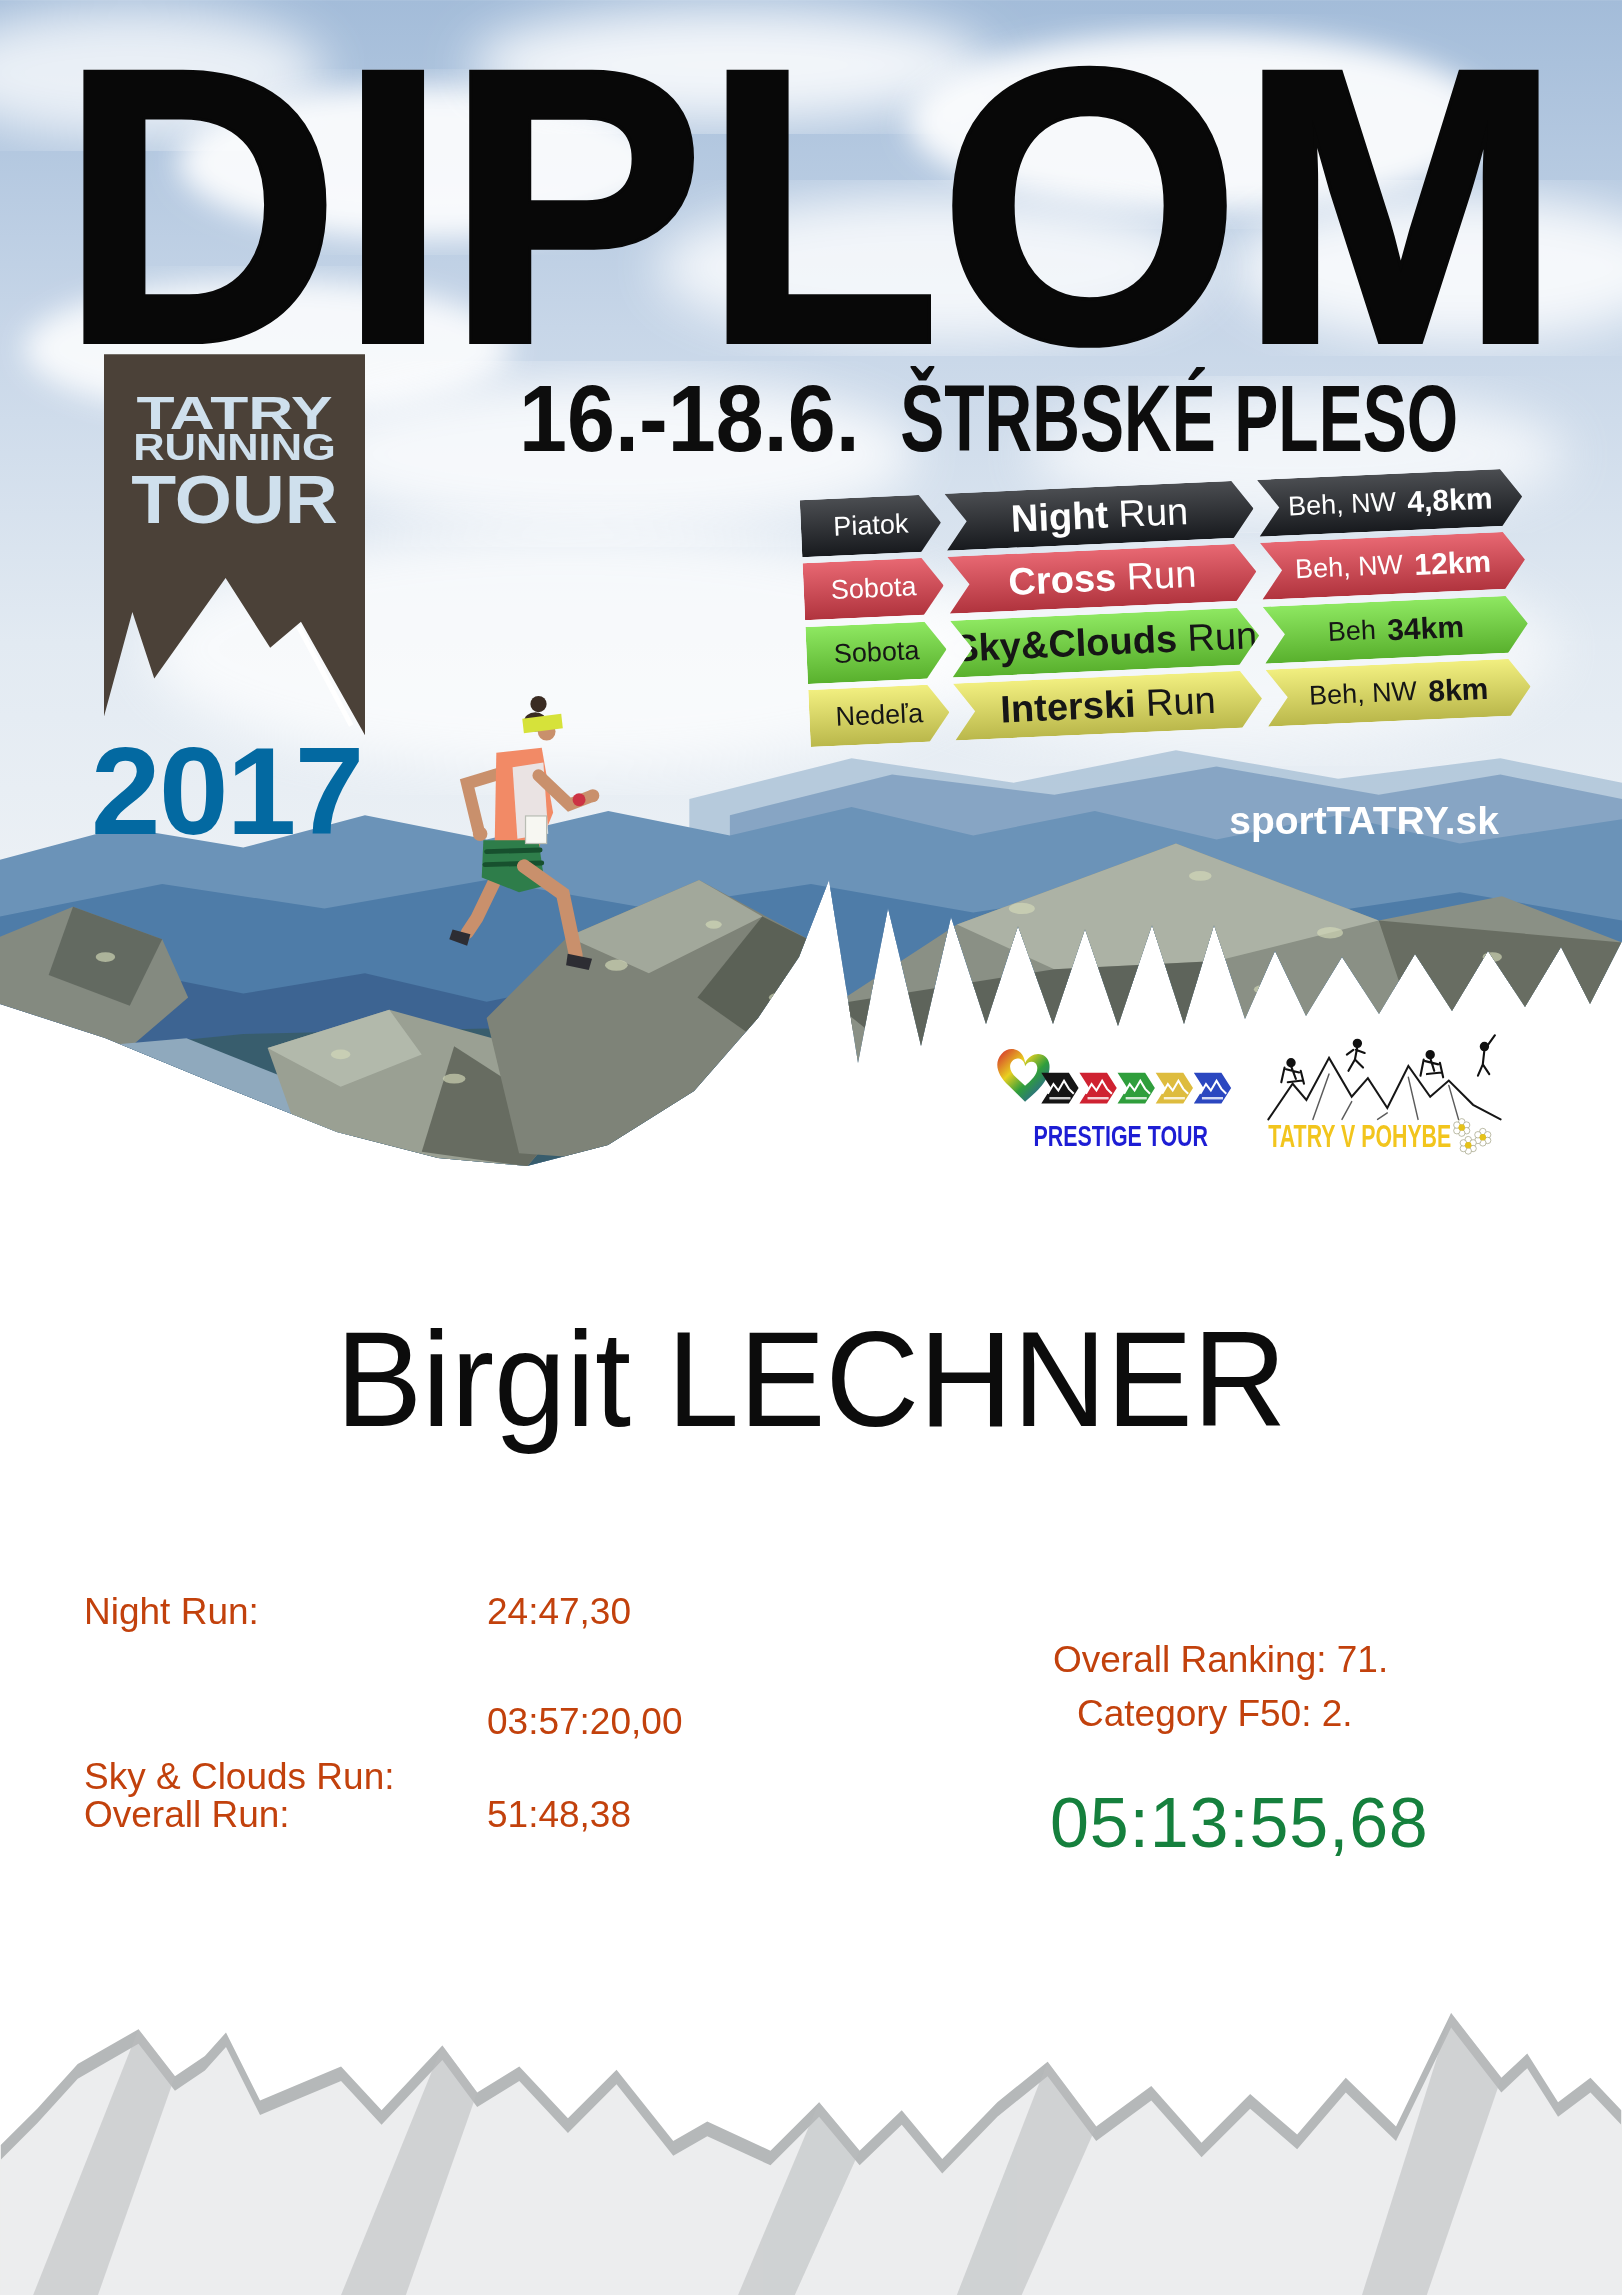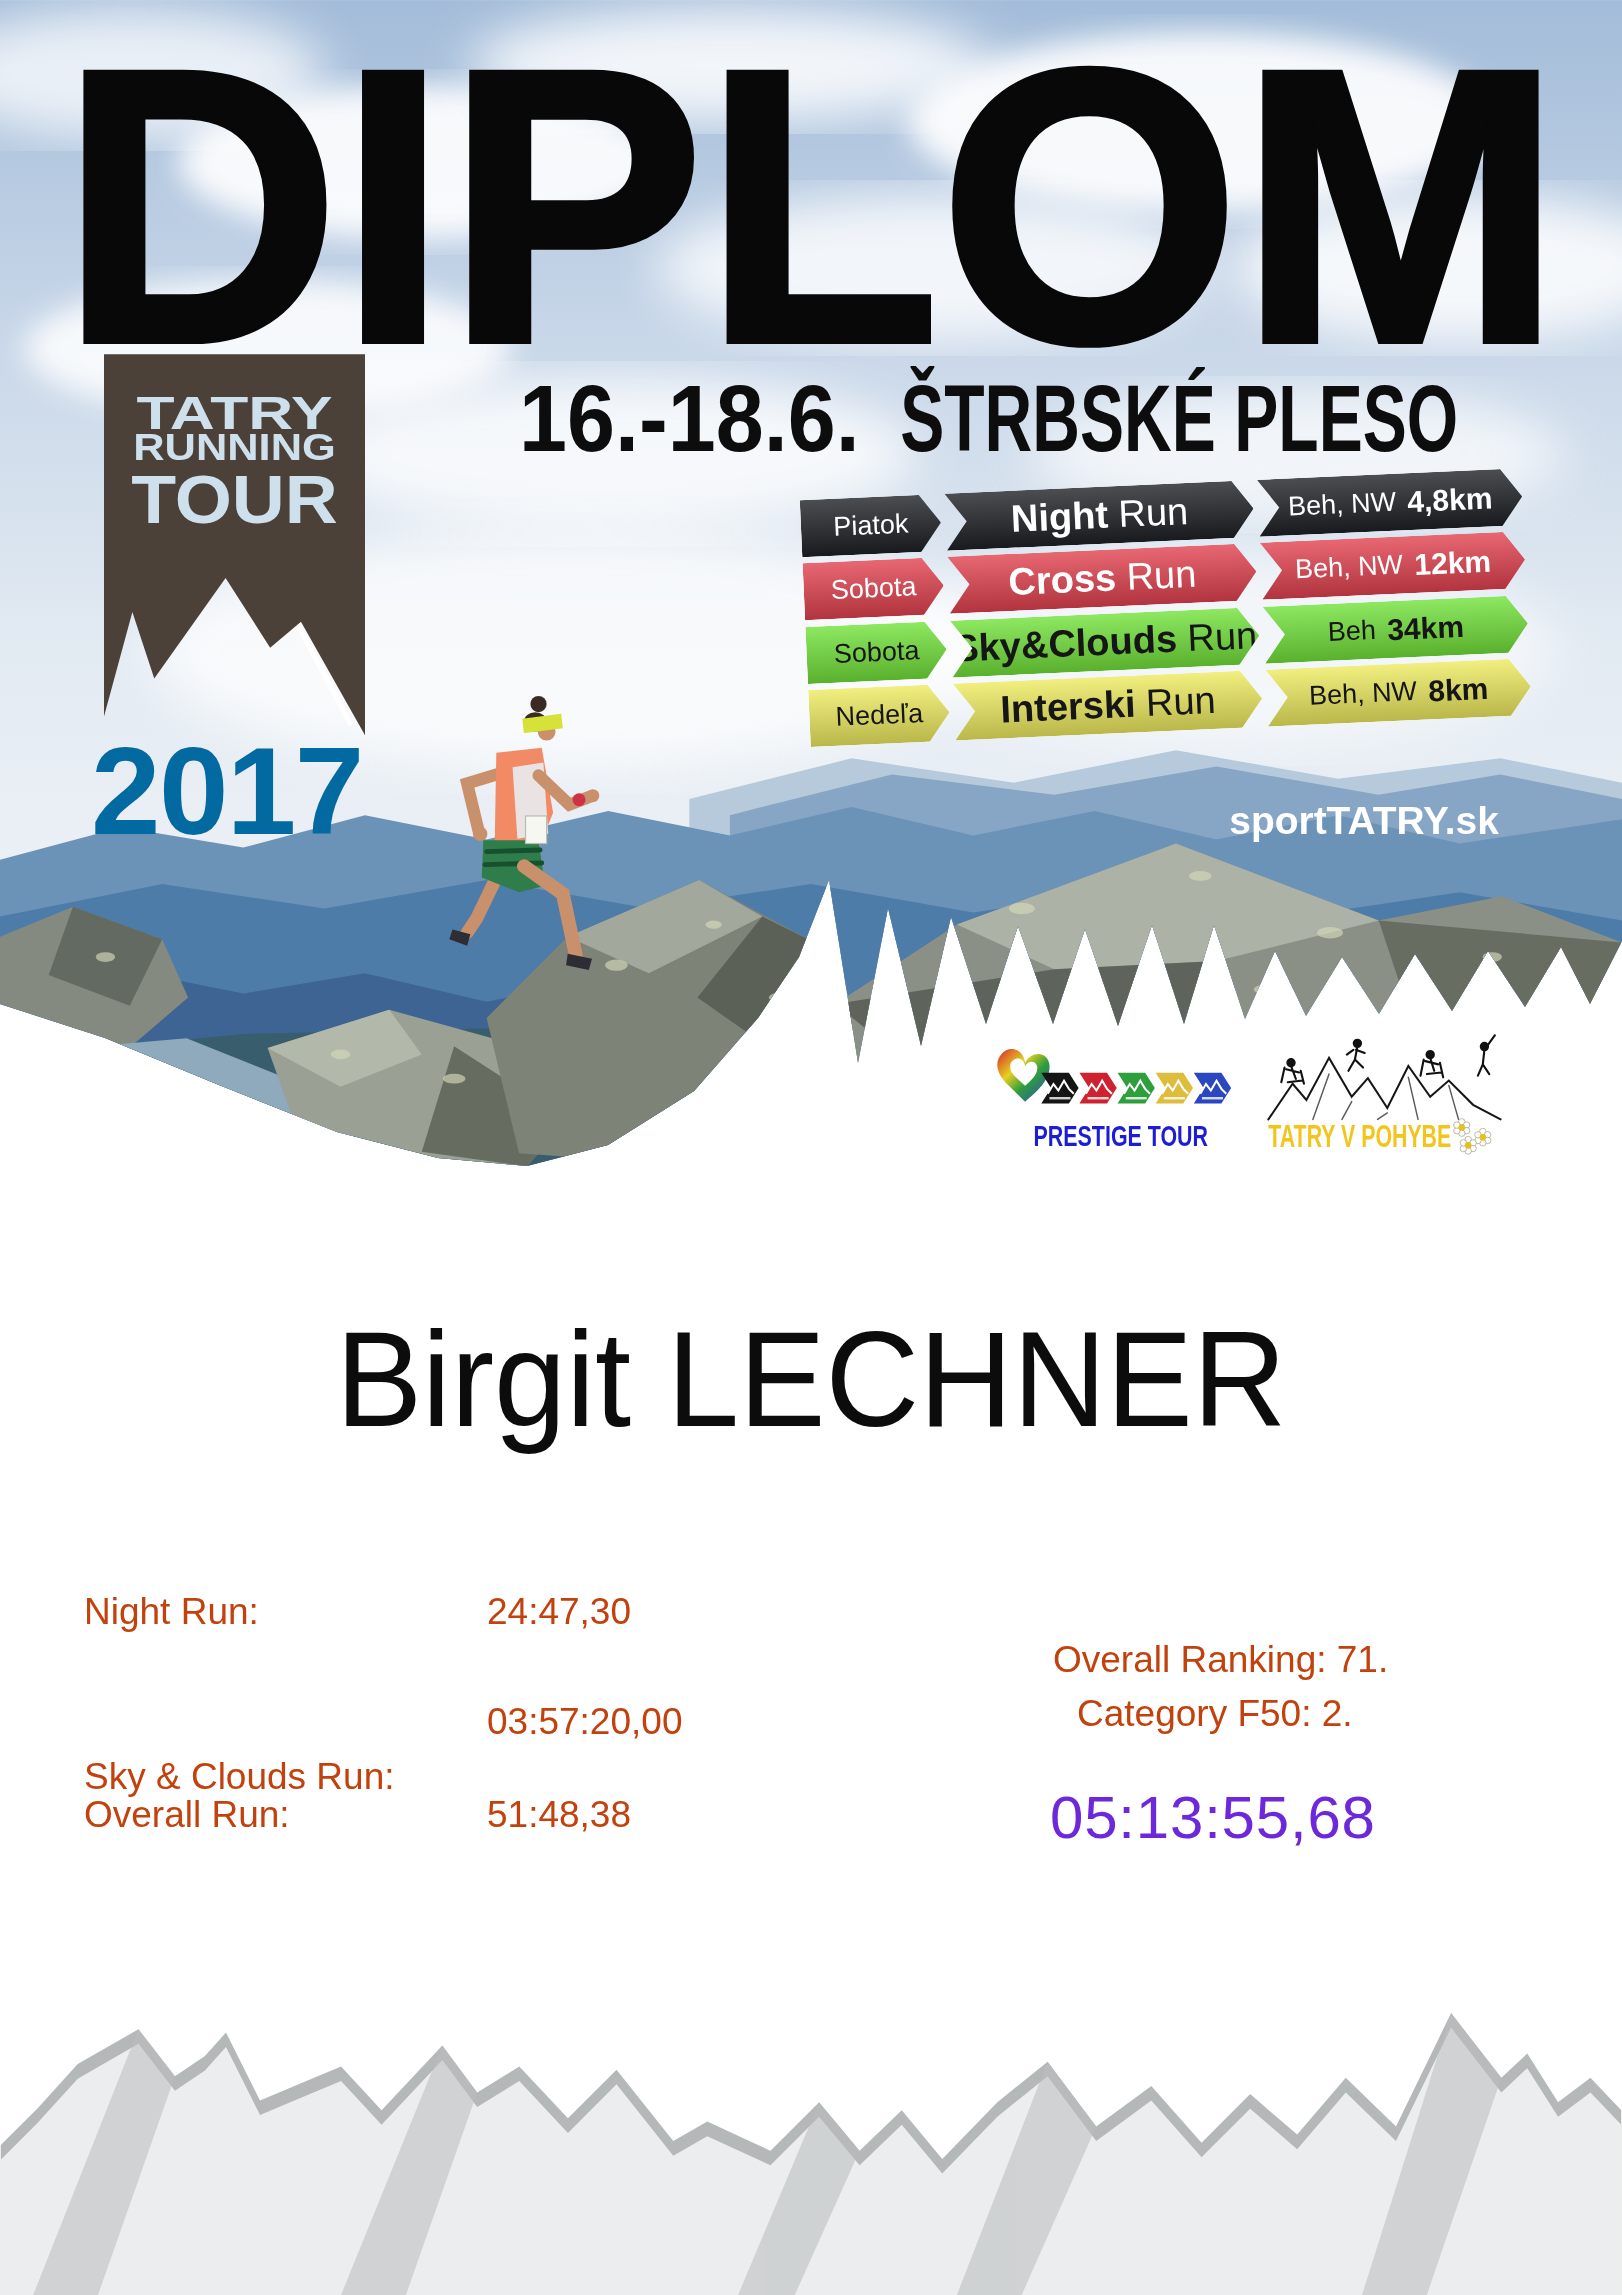--- a/index.html
+++ b/index.html
@@ -61,21 +61,21 @@
   
   #name-svg { left:0; top:1298px; width:1622px; height:178px; z-index:2; }
   .res-label { font-size:37px; color:#c2410c; white-space:nowrap; z-index:2; }
   #res-l0 { left:84px; top:1591px; } #res-v0 { left:487px; top:1591px; }
   #res-l1 { left:84px; top:1756px; } #res-v1 { left:487px; top:1693px;margin-top:8px; }
   #res-l2 { left:84px; top:1794px; } #res-v2 { left:487px; top:1794px; }
   #sum-overall  { left:1053px; top:1591px;margin-top:48px; }
   #sum-category { left:1053px; top:1693px;margin-left:24px; }
   #sum-total {
     left:1050px; top:1783px; z-index:2;
-    font-size:60px; color:#6d28d9; white-space:nowrap; letter-spacing:0.8px;
+    font-size:70px; color:#15803d; white-space:nowrap; letter-spacing:0.8px;
   }
 
   
   #bottom-mountains { left:0; top:1979px; width:1622px; height:316px; z-index:1; }
 </style>
 </head>
 <body>
 
 <div id="photo-wrap" class="abs">
   <svg width="1622" height="1168" viewBox="0 0 2000 1440">

